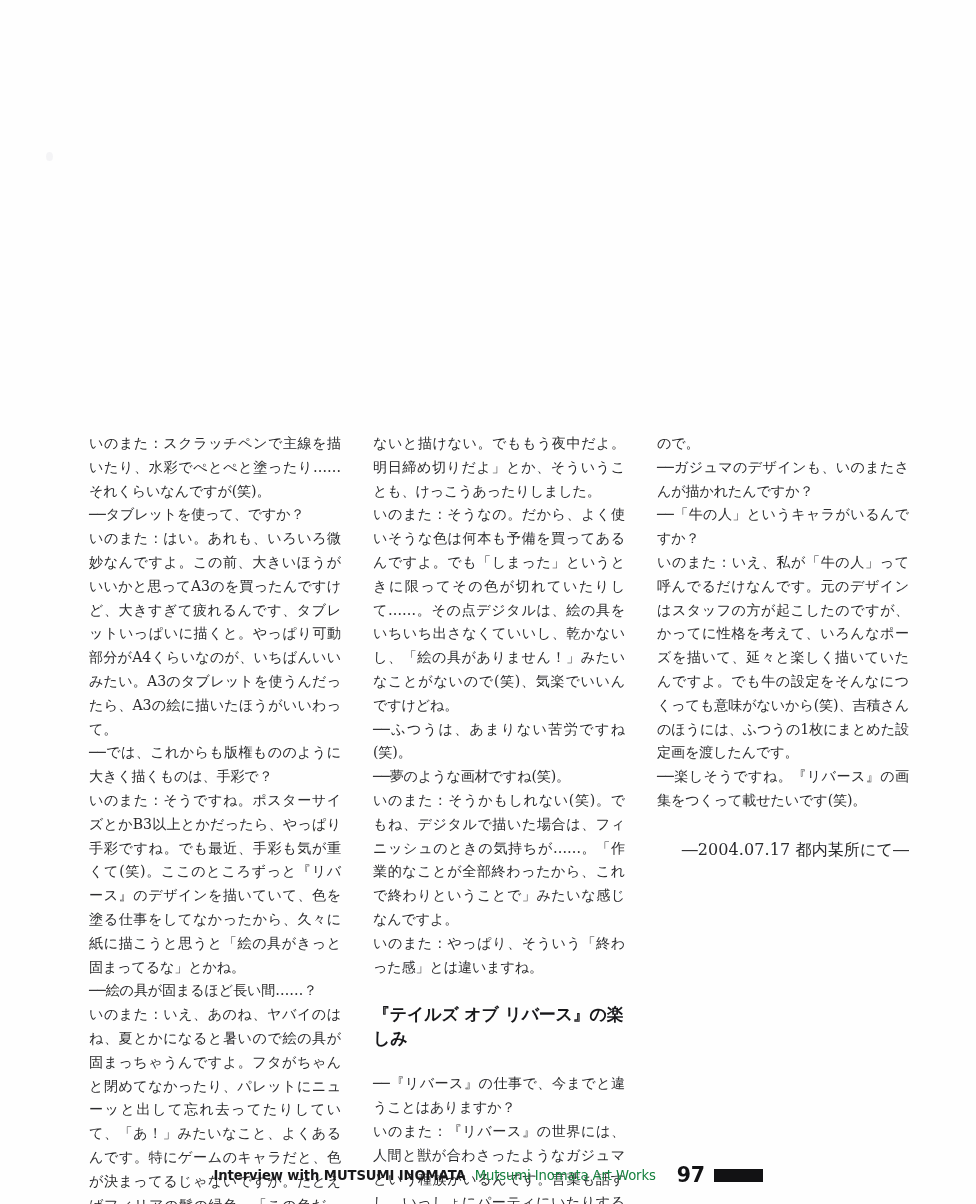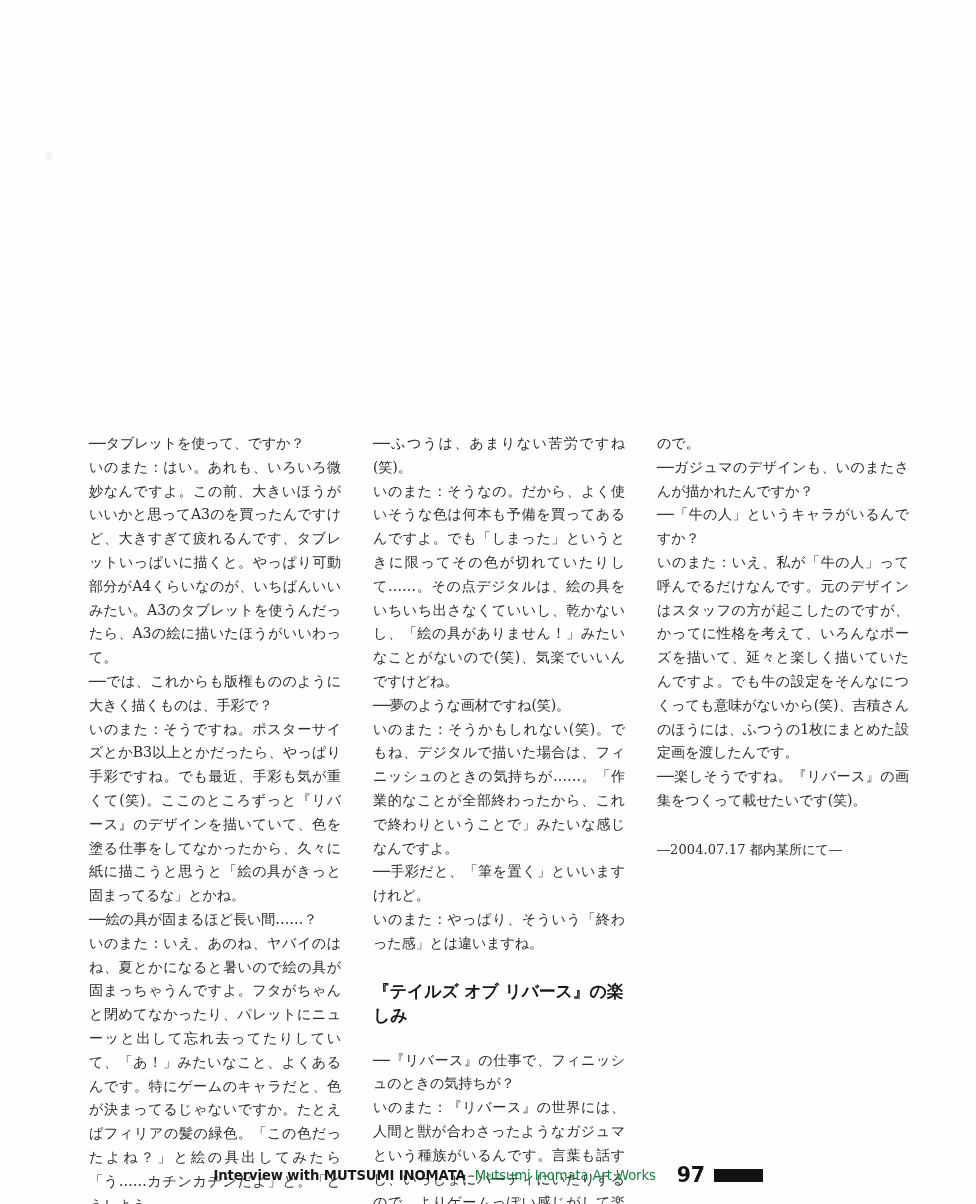--- a/index.html
+++ b/index.html
@@ -66,23 +66,24 @@
     line-height: 24px;
     font-weight: 700;
     color: #17171a;
     letter-spacing: -0.2px;
     font-family: "DejaVu Sans", "Liberation Sans", sans-serif;
   }
 
   .closing-line {
     margin: 0;
     padding-top: 25px;
-    font-size: 13px;
+    font-size: 16px;
     line-height: 23.8px;
     color: #2b2b2d;
+    text-align: right;
     letter-spacing: 0.1px;
     font-family: "DejaVu Serif", "Liberation Serif", serif;
   }
 
   
   .footer {
     position: absolute;
     left: 0;
     right: 0;
     top: 1163px;
@@ -126,37 +127,38 @@
     margin-right: 0;
   }
 </style>
 </head>
 <body>
 
 <div class="scan-speck"></div>
 
 <div class="article">
   <div class="col">
+    <p class="para">いのまた：スクラッチペンで主線を描いたり、水彩でぺとぺと塗ったり……それくらいなんですが(笑)。</p>
     <p class="para">──タブレットを使って、ですか？</p>
     <p class="para">いのまた：はい。あれも、いろいろ微妙なんですよ。この前、大きいほうがいいかと思ってA3のを買ったんですけど、大きすぎて疲れるんです、タブレットいっぱいに描くと。やっぱり可動部分がA4くらいなのが、いちばんいいみたい。A3のタブレットを使うんだったら、A3の絵に描いたほうがいいわって。</p>
     <p class="para">──では、これからも版権もののように大きく描くものは、手彩で？</p>
     <p class="para">いのまた：そうですね。ポスターサイズとかB3以上とかだったら、やっぱり手彩ですね。でも最近、手彩も気が重くて(笑)。ここのところずっと『リバース』のデザインを描いていて、色を塗る仕事をしてなかったから、久々に紙に描こうと思うと「絵の具がきっと固まってるな」とかね。</p>
     <p class="para">──絵の具が固まるほど長い間……？</p>
     <p class="para">いのまた：いえ、あのね、ヤバイのはね、夏とかになると暑いので絵の具が固まっちゃうんですよ。フタがちゃんと閉めてなかったり、パレットにニューッと出して忘れ去ってたりしていて、「あ！」みたいなこと、よくあるんです。特にゲームのキャラだと、色が決まってるじゃないですか。たとえばフィリアの髪の緑色。「この色だったよね？」と絵の具出してみたら「う……カチンカチンだよ」と。「どうしよう。</p>
   </div>
 
   <div class="col">
+    <p class="para">ないと描けない。でももう夜中だよ。明日締め切りだよ」とか、そういうことも、けっこうあったりしました。</p>
+    <p class="para">いのまた：そうなの。だから、よく使いそうな色は何本も予備を買ってあるんですよ。でも「しまった」というときに限ってその色が切れていたりして……。その点デジタルは、絵の具をいちいち出さなくていいし、乾かないし、「絵の具がありません！」みたいなことがないので(笑)、気楽でいいんですけどね。</p>
     <p class="para">──ふつうは、あまりない苦労ですね(笑)。</p>
-    <p class="para">いのまた：そうなの。だから、よく使いそうな色は何本も予備を買ってあるんですよ。でも「しまった」というときに限ってその色が切れていたりして……。その点デジタルは、絵の具をいちいち出さなくていいし、乾かないし、「絵の具がありません！」みたいなことがないので(笑)、気楽でいいんですけどね。</p>
     <p class="para">──夢のような画材ですね(笑)。</p>
     <p class="para">いのまた：そうかもしれない(笑)。でもね、デジタルで描いた場合は、フィニッシュのときの気持ちが……。「作業的なことが全部終わったから、これで終わりということで」みたいな感じなんですよ。</p>
-    <p class="para">──手彩だと、「筆を置く」といいますけれど。</p>
     <p class="para">いのまた：やっぱり、そういう「終わった感」とは違いますね。</p>
     <h2 class="section-heading">『テイルズ オブ リバース』の楽しみ</h2>
-    <p class="para">──『リバース』の仕事で、フィニッシュのときの気持ちが？</p>
+    <p class="para">──『リバース』の仕事で、今までと違うことはありますか？</p>
     <p class="para">いのまた：『リバース』の世界には、人間と獣が合わさったようなガジュマという種族がいるんです。言葉も話すし、いっしょにパーティにいたりするので、よりゲームっぽい感じがして楽しいです。そういうの、私も好きな</p>
   </div>
 
   <div class="col">
     <p class="para">ので。</p>
     <p class="para">──ガジュマのデザインも、いのまたさんが描かれたんですか？</p>
     <p class="para">──「牛の人」というキャラがいるんですか？</p>
     <p class="para">いのまた：いえ、私が「牛の人」って呼んでるだけなんです。元のデザインはスタッフの方が起こしたのですが、かってに性格を考えて、いろんなポーズを描いて、延々と楽しく描いていたんですよ。でも牛の設定をそんなにつくっても意味がないから(笑)、吉積さんのほうには、ふつうの1枚にまとめた設定画を渡したんです。</p>
     <p class="para">──楽しそうですね。『リバース』の画集をつくって載せたいです(笑)。</p>
     <p class="closing-line">―2004.07.17 都内某所にて―</p>

